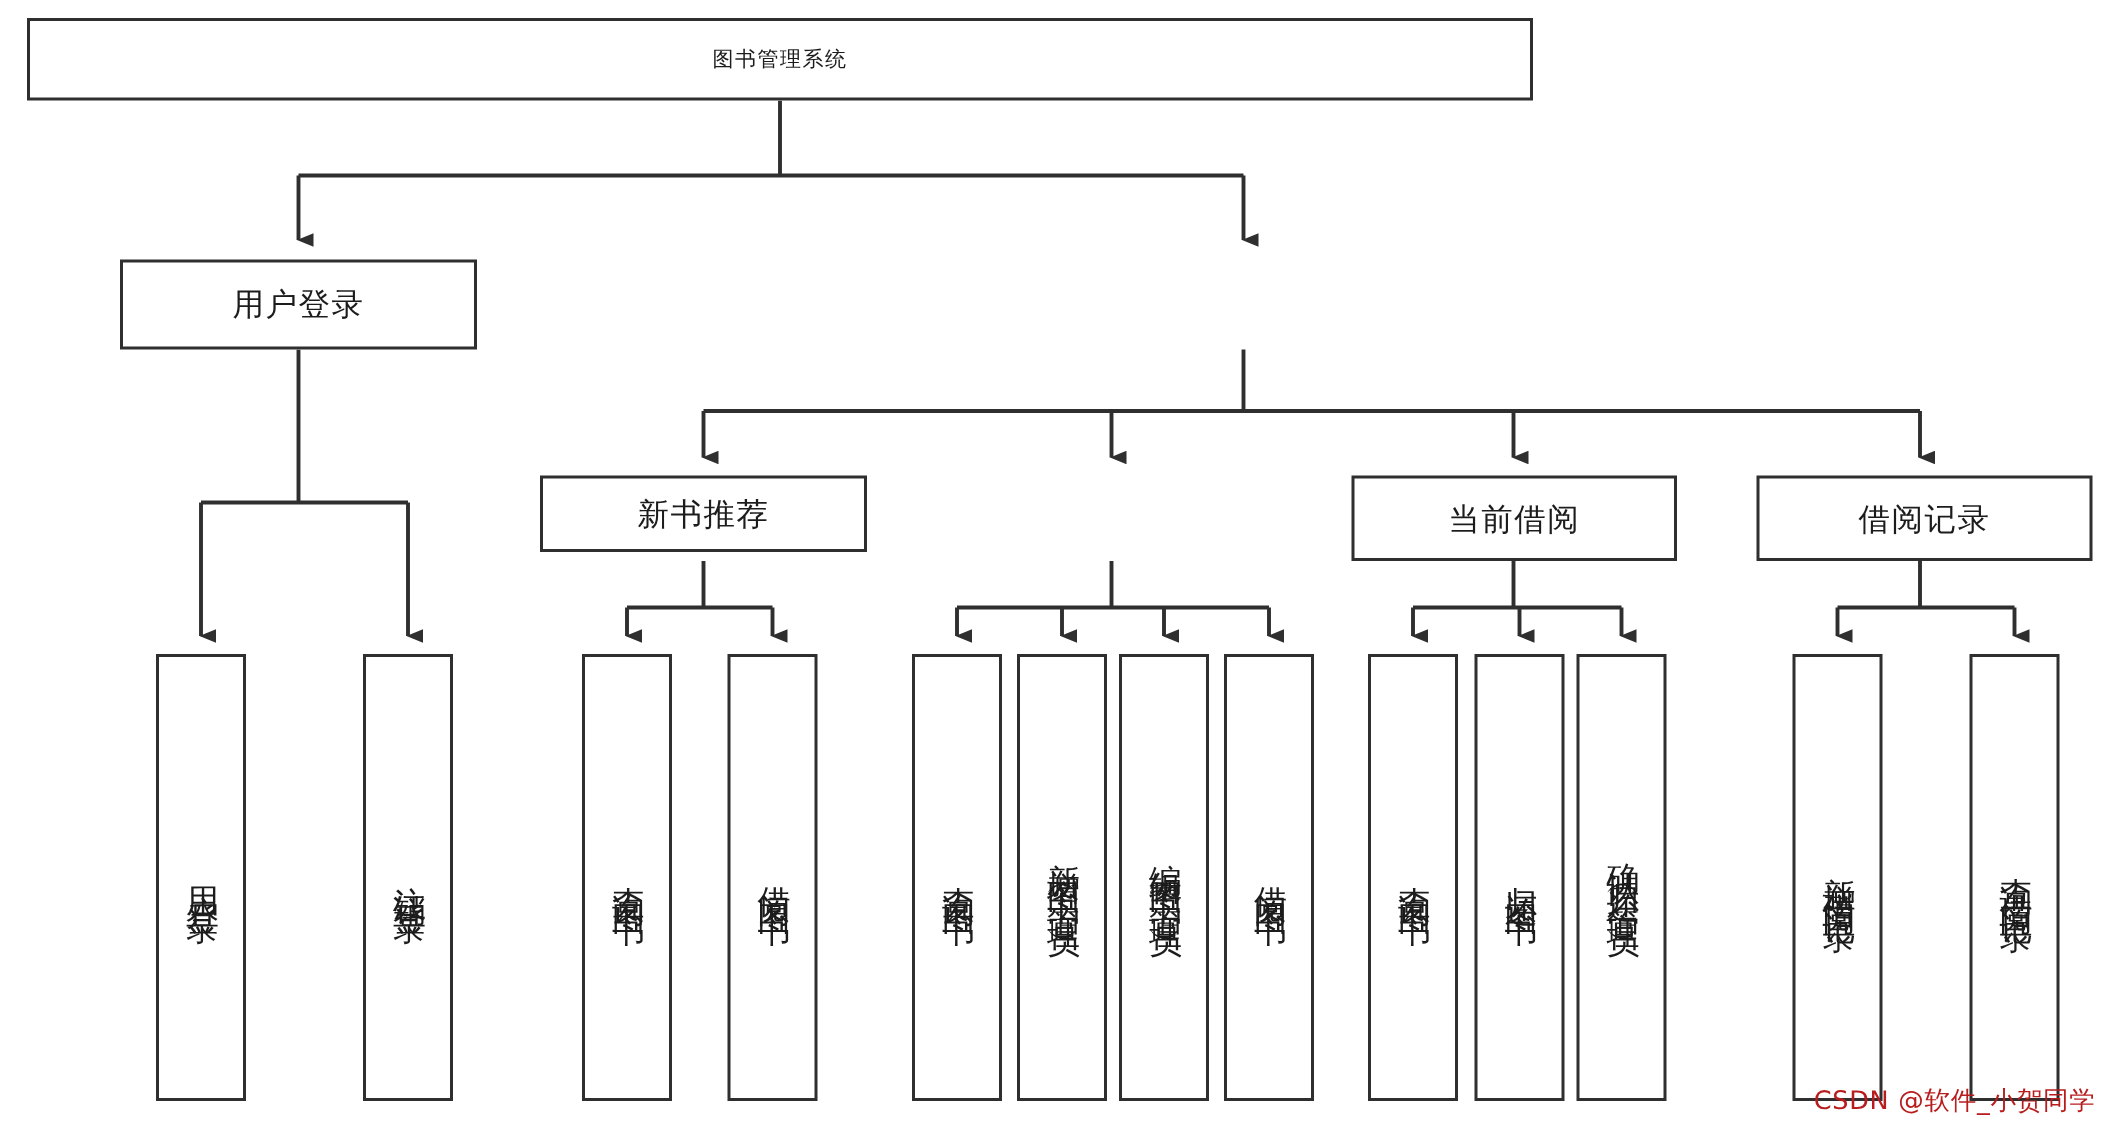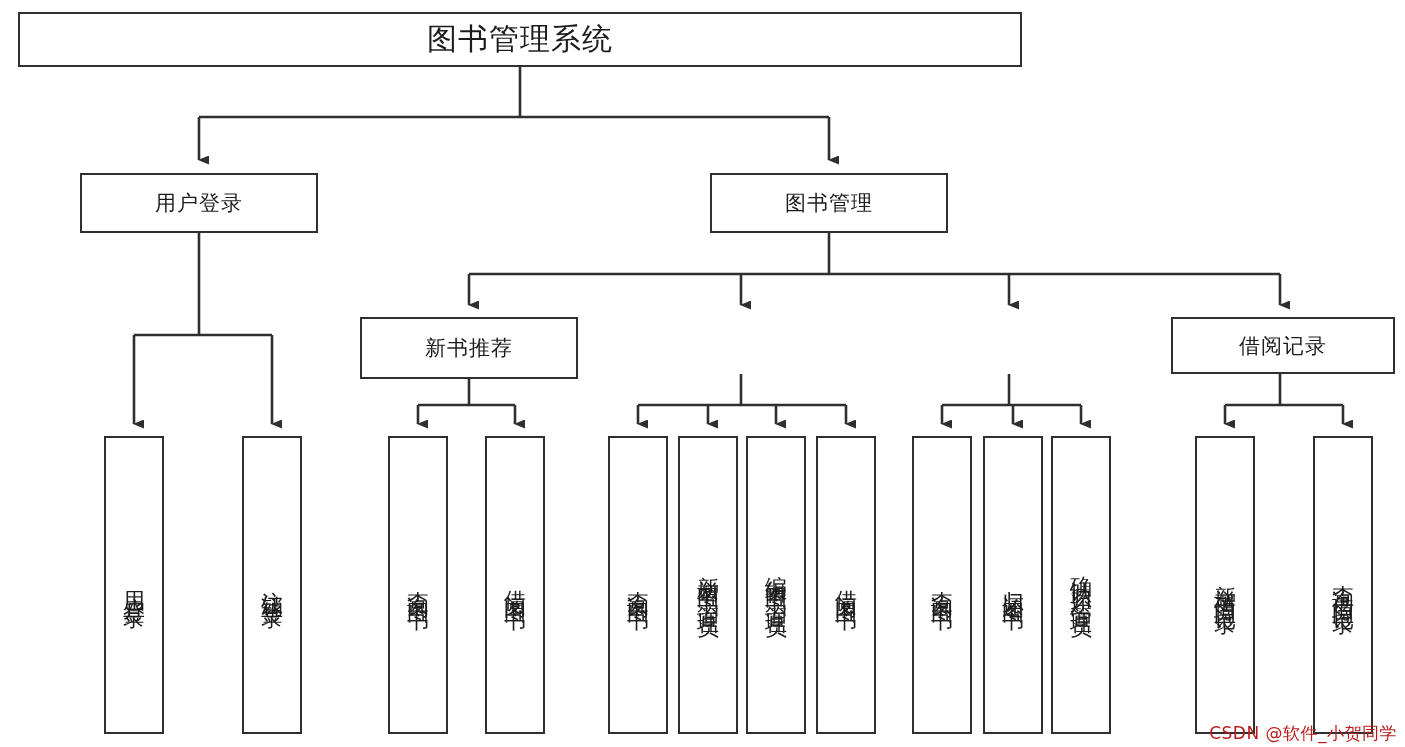--- a/index.html
+++ b/index.html
@@ -2,21 +2,21 @@
 <html><head>
 <meta charset="utf-8">
 <style>
   html,body{margin:0;padding:0;background:#ffffff;}
   body{font-family:"DejaVu Sans","Liberation Sans",sans-serif;}
   #canvas{position:relative;width:1405px;height:747px;background:#ffffff;overflow:hidden;}
   svg.wires{position:absolute;left:0;top:0;width:1405px;height:747px;pointer-events:none;}
   .node{position:absolute;box-sizing:border-box;border:2.5px solid #2f2f2f;background:#ffffff;
         display:flex;align-items:center;justify-content:center;color:#1c1c1c;}
   .node.h{font-size:21px;letter-spacing:1px;}
-  .node.root{font-size:30px;letter-spacing:1px;}
+  .node.root{font-size:14px;letter-spacing:1px;}
   .node.v{padding:6px 0;}
   .vtext{writing-mode:vertical-rl;text-orientation:upright;font-size:22px;
          letter-spacing:6px;line-height:1;white-space:nowrap;}
   .wm{position:absolute;right:8px;bottom:2px;font-size:17px;color:#b91c1c;
       letter-spacing:.5px;white-space:nowrap;}
 </style>
 </head>
 <body>
 
 <div id="canvas">
@@ -71,26 +71,26 @@
     </g>
   </svg>
 
   <div class="node root" style="left: 18px; top: 12px; width: 1004px; height: 55px;">
     <span>图书管理系统</span>
   </div>
 
   <div class="node h" style="left: 80px; top: 173px; width: 238px; height: 60px;">
     <span>用户登录</span>
   </div>
-  <div class="node h" style="left: 710px; top: 173px; width: 238px; height: 60px;">
-    <span>图书管理</span>
+
+  <div class="node h" style="left: 360px; top: 317px; width: 218px; height: 51px;">
+    <span>新书推荐</span>
   </div>
-
-  <div class="node h" style="left: 360px; top: 317px; width: 218px; height: 62px;">
-    <span>新书推荐</span>
+  <div class="node h" style="left: 901px; top: 317px; width: 217px; height: 57px;">
+    <span>当前借阅</span>
   </div>
   <div class="node h" style="left: 1171px; top: 317px; width: 224px; height: 57px;">
     <span>借阅记录</span>
   </div>
 
   <div class="node v" style="left: 104px; top: 436px; width: 60px; height: 298px;">
     <span class="vtext">用户登录</span>
   </div>
   <div class="node v" style="left: 242px; top: 436px; width: 60px; height: 298px;">
     <span class="vtext">注销登录</span>

